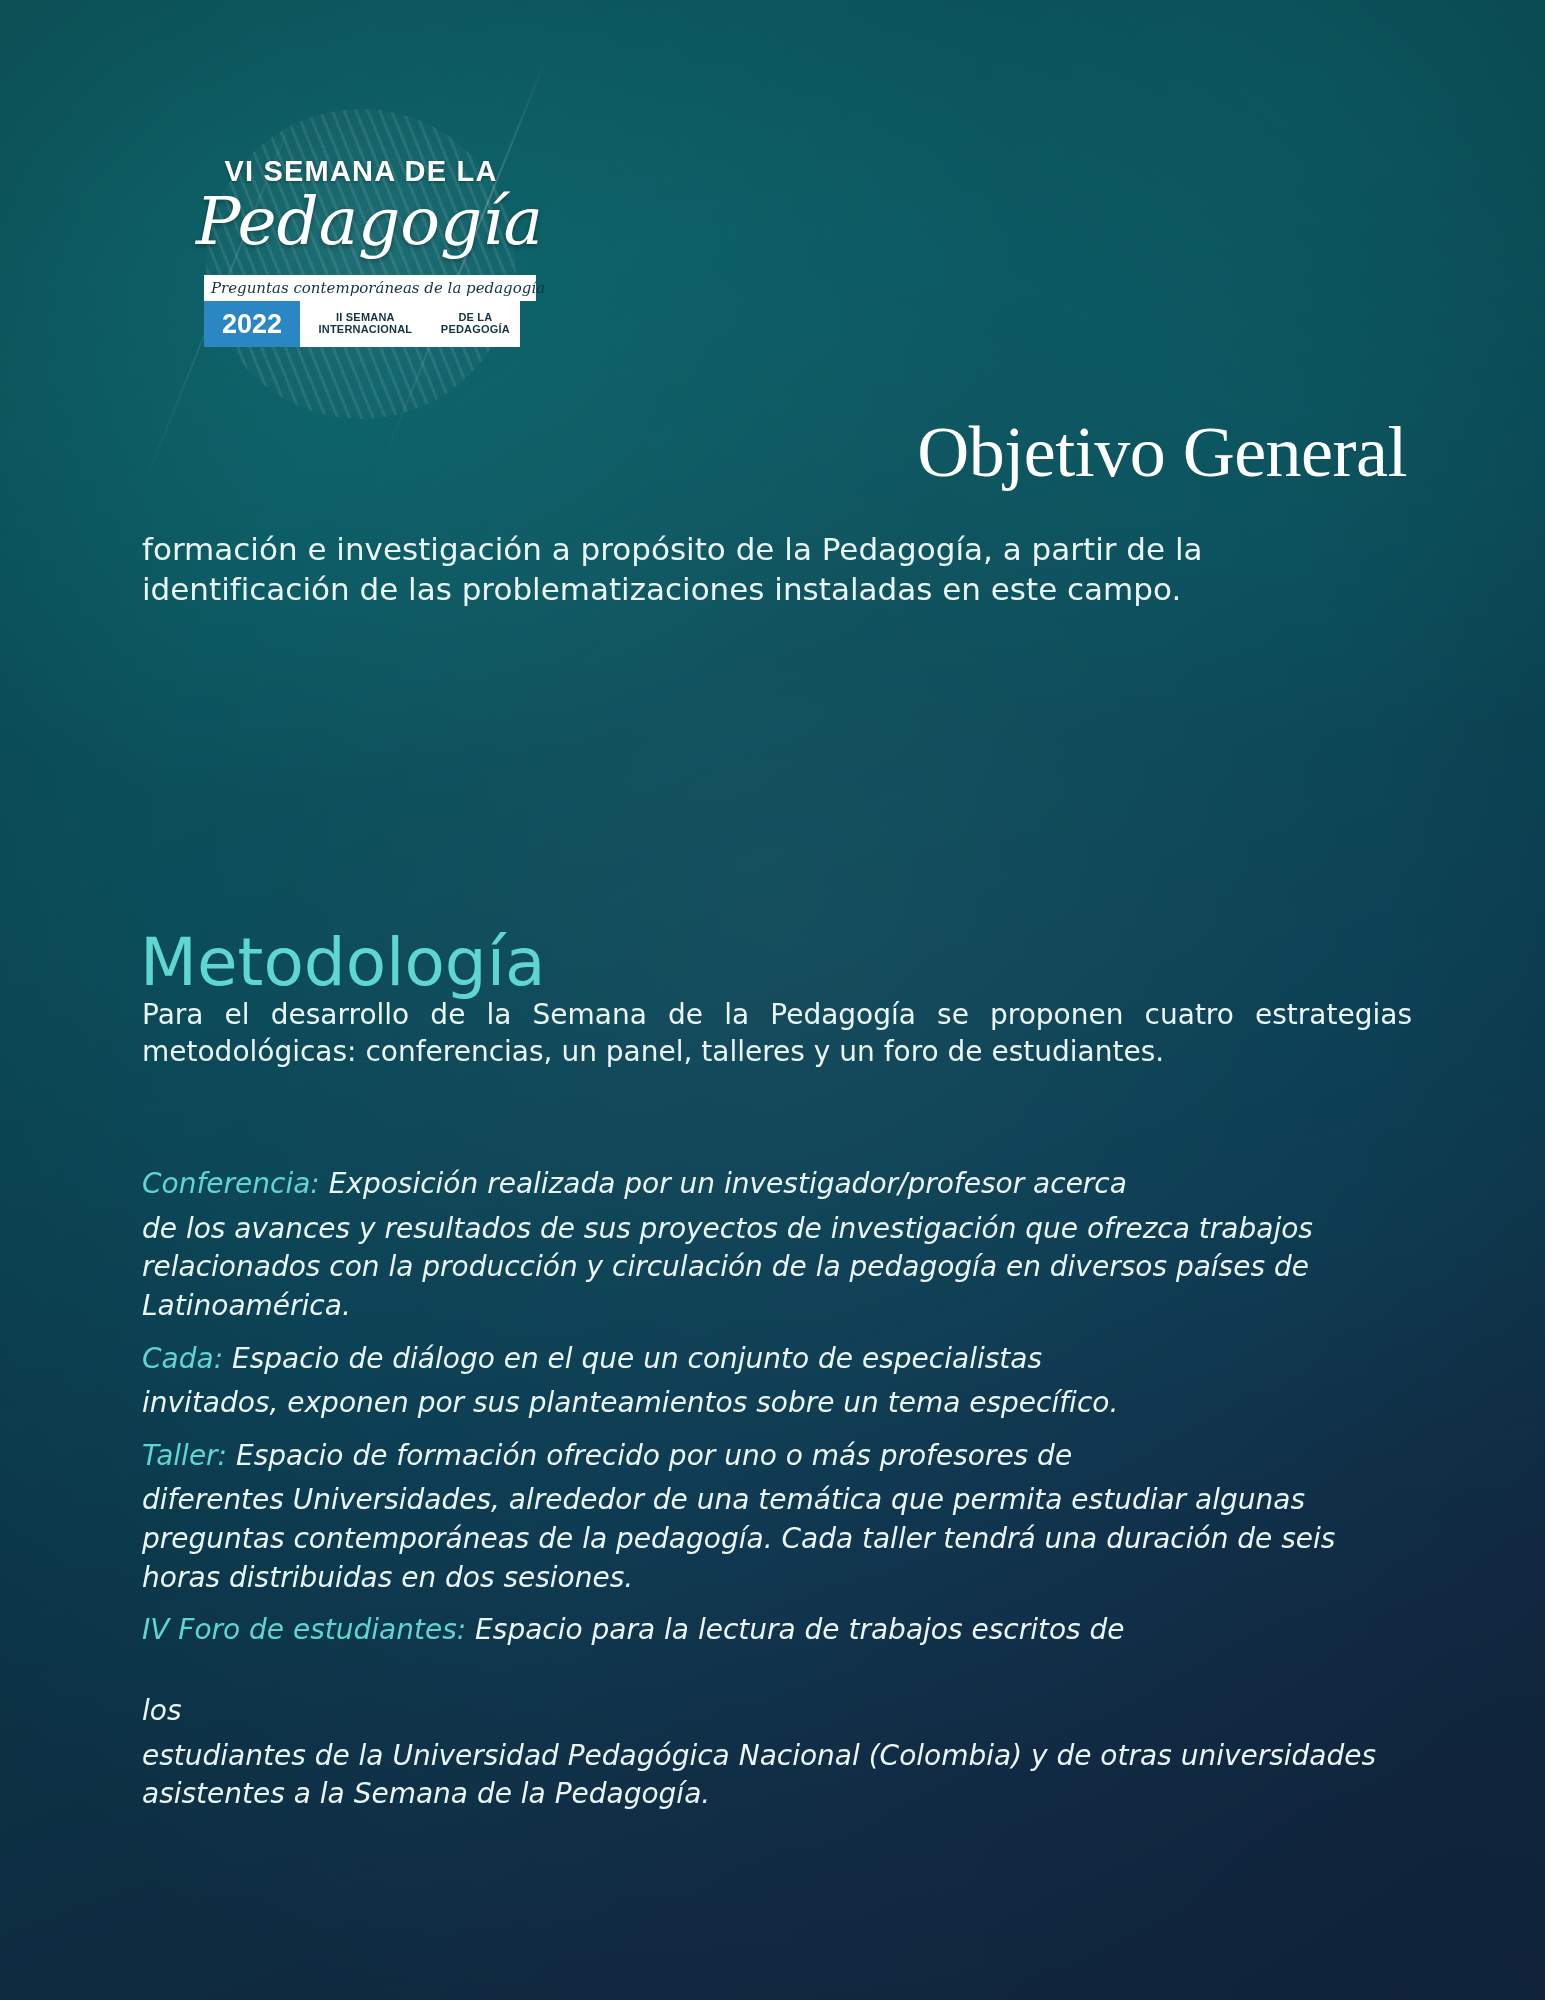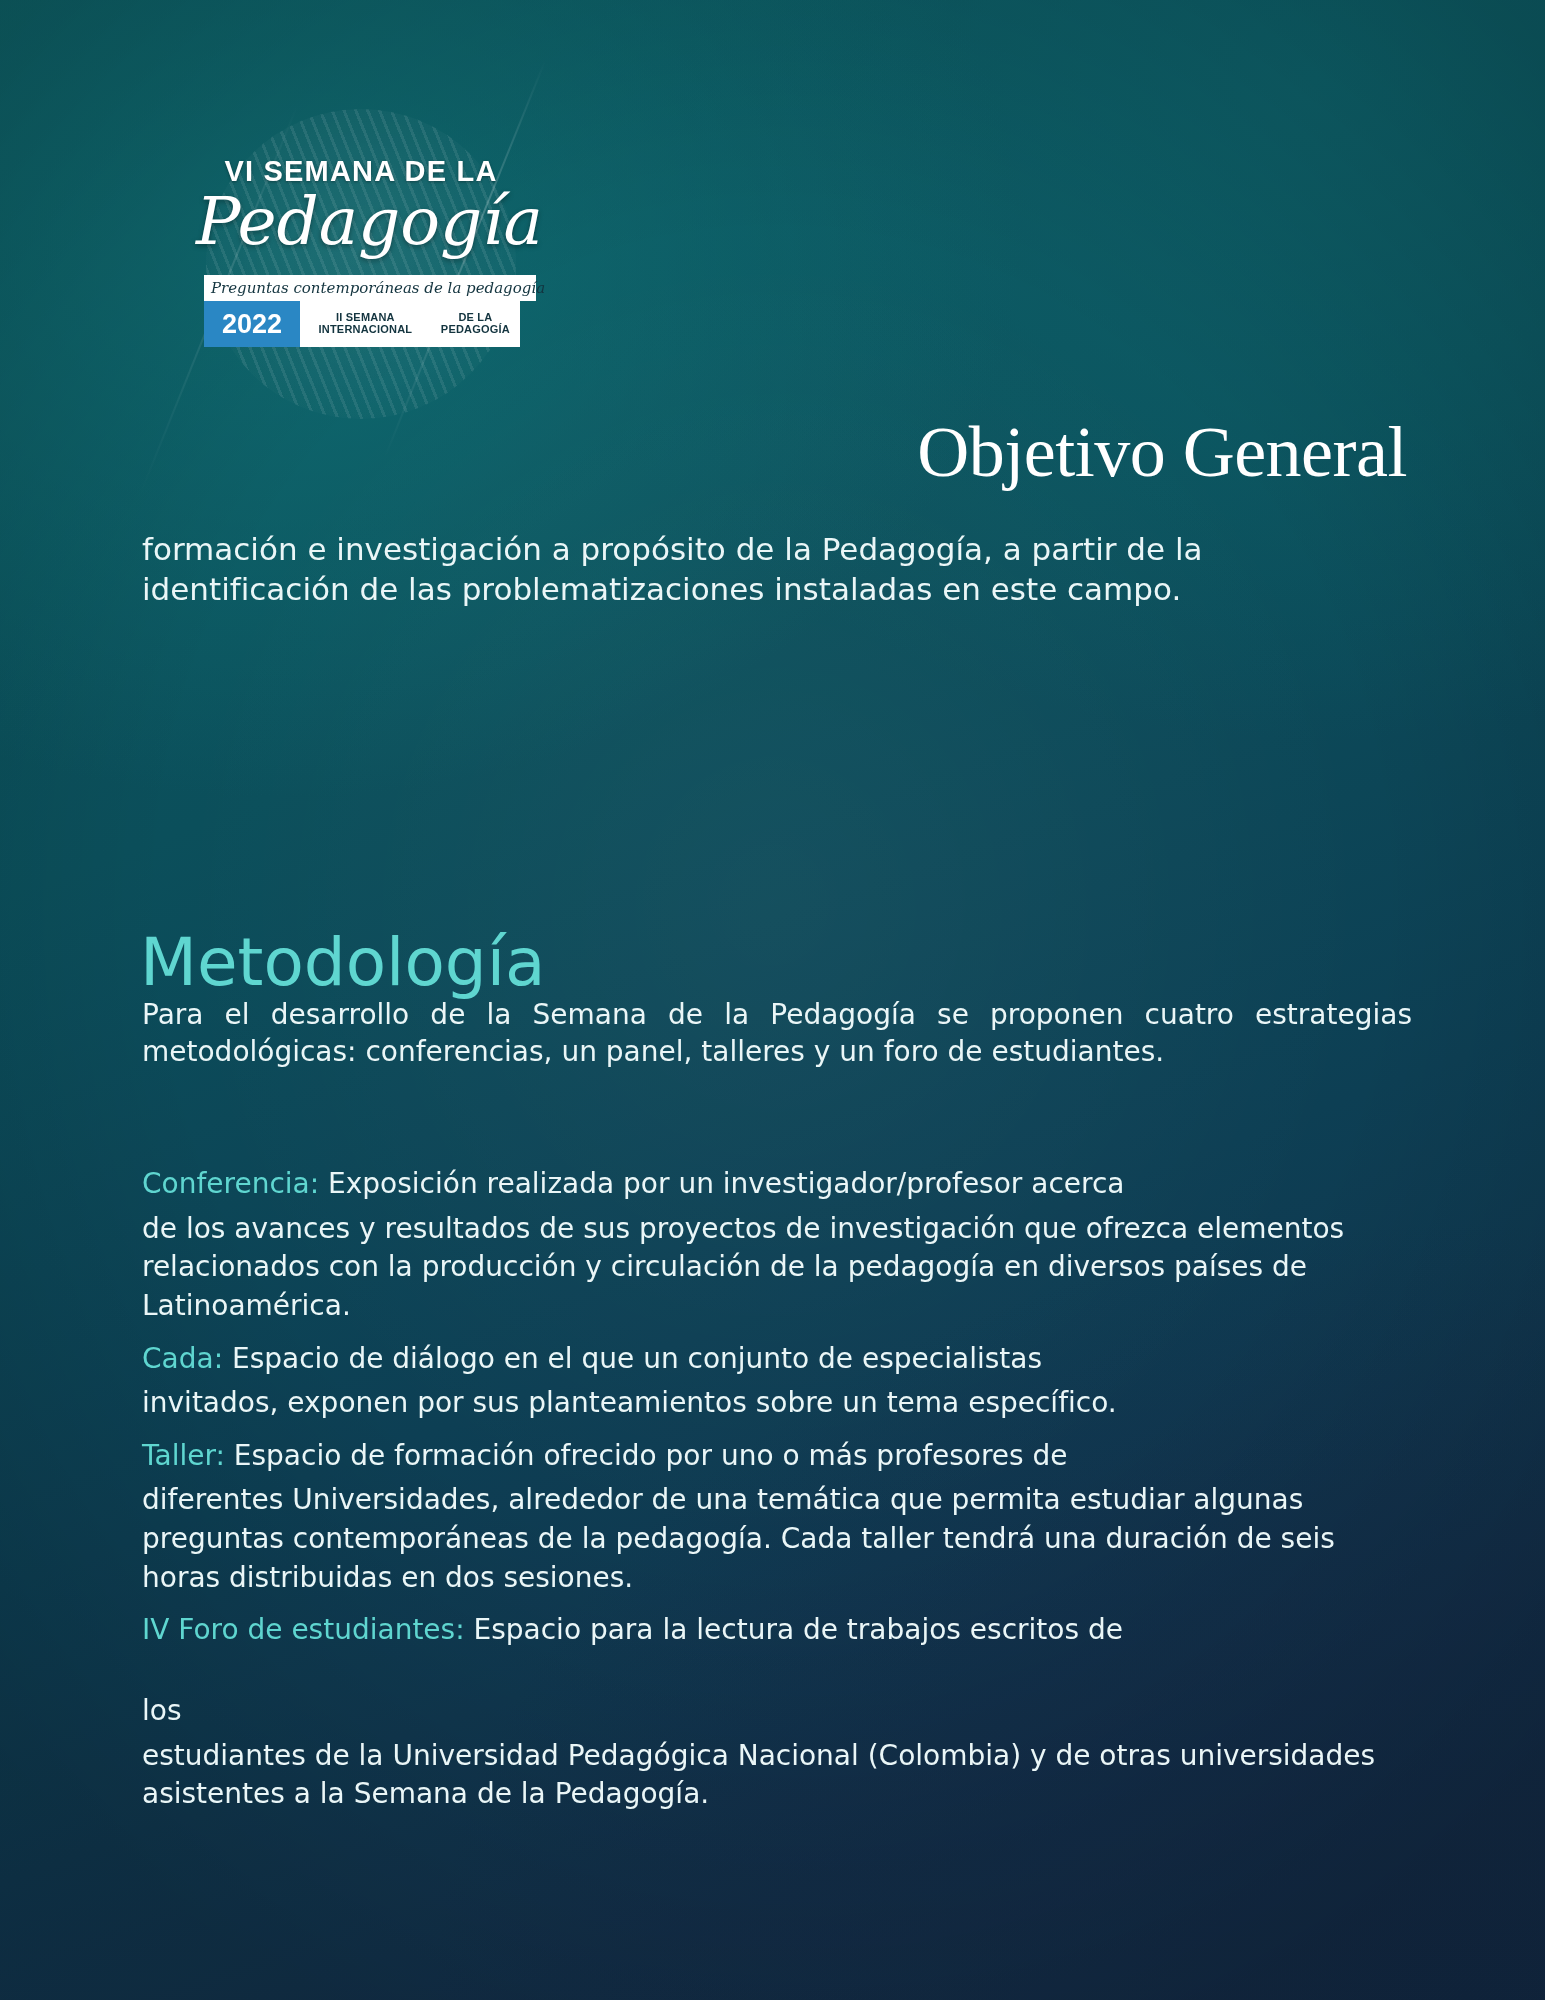--- a/index.html
+++ b/index.html
@@ -192,21 +192,21 @@
   .meto-blocks {
     position: absolute;
     left: 142px;
     top: 1165px;
     width: 1240px;
     color: #eaf6f7;
     font-size: 28px;
     line-height: 1.38;
     font-family: "DejaVu Sans", sans-serif;
   }
-  .meto-blocks p { margin: 0 0 6px 0; }
+  .meto-blocks p { margin: 0 0 6px 0; font-style: italic; }
   .meto-blocks .gap { margin-bottom: 14px; }
   .term { color: #5fd6d0; }
   .spacer-line { display:block; height: 36px; }
 </style>
 </head>
 <body>
 
 <div class="page">
   <div class="vignette"></div>
 
@@ -236,21 +236,21 @@
 
   <h2 class="title-metodologia">Metodología</h2>
 
   <div class="meto-intro">Para el desarrollo de la Semana de la Pedagogía se proponen cuatro estrategias metodológicas: conferencias, un panel, talleres y un foro de estudiantes.</div>
 
   <div class="meto-blocks">
 
     <p>
       <span class="term">Conferencia:</span><span> Exposición realizada por un investigador/profesor acerca</span>
     </p>
-    <p class="gap">de los avances y resultados de sus proyectos de investigación que ofrezca elementos relacionados con la producción y circulación de la pedagogía en diversos países de Latinoamérica.</p>
+    <p class="gap">de los avances y resultados de sus proyectos de investigación que ofrezca trabajos relacionados con la producción y circulación de la pedagogía en diversos países de Latinoamérica.</p>
 
     <p>
       <span class="term">Cada:</span><span> Espacio de diálogo en el que un conjunto de especialistas</span>
     </p>
     <p class="gap">invitados, exponen por sus planteamientos sobre un tema específico.</p>
 
     <p>
       <span class="term">Taller:</span><span> Espacio de formación ofrecido por uno o más profesores de</span>
     </p>
     <p class="gap">diferentes Universidades, alrededor de una temática que permita estudiar algunas preguntas contemporáneas de la pedagogía. Cada taller tendrá una duración de seis horas distribuidas en dos sesiones.</p>

